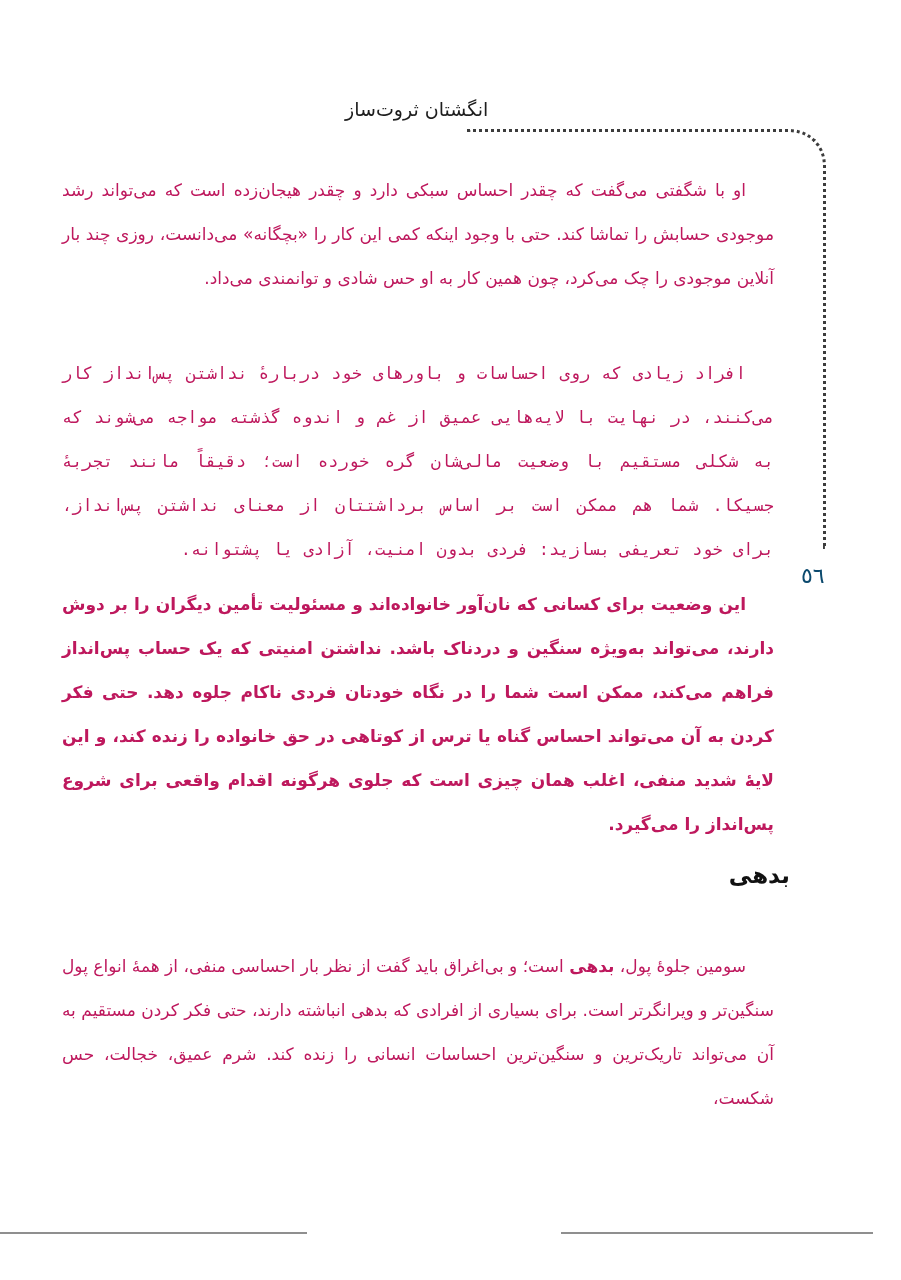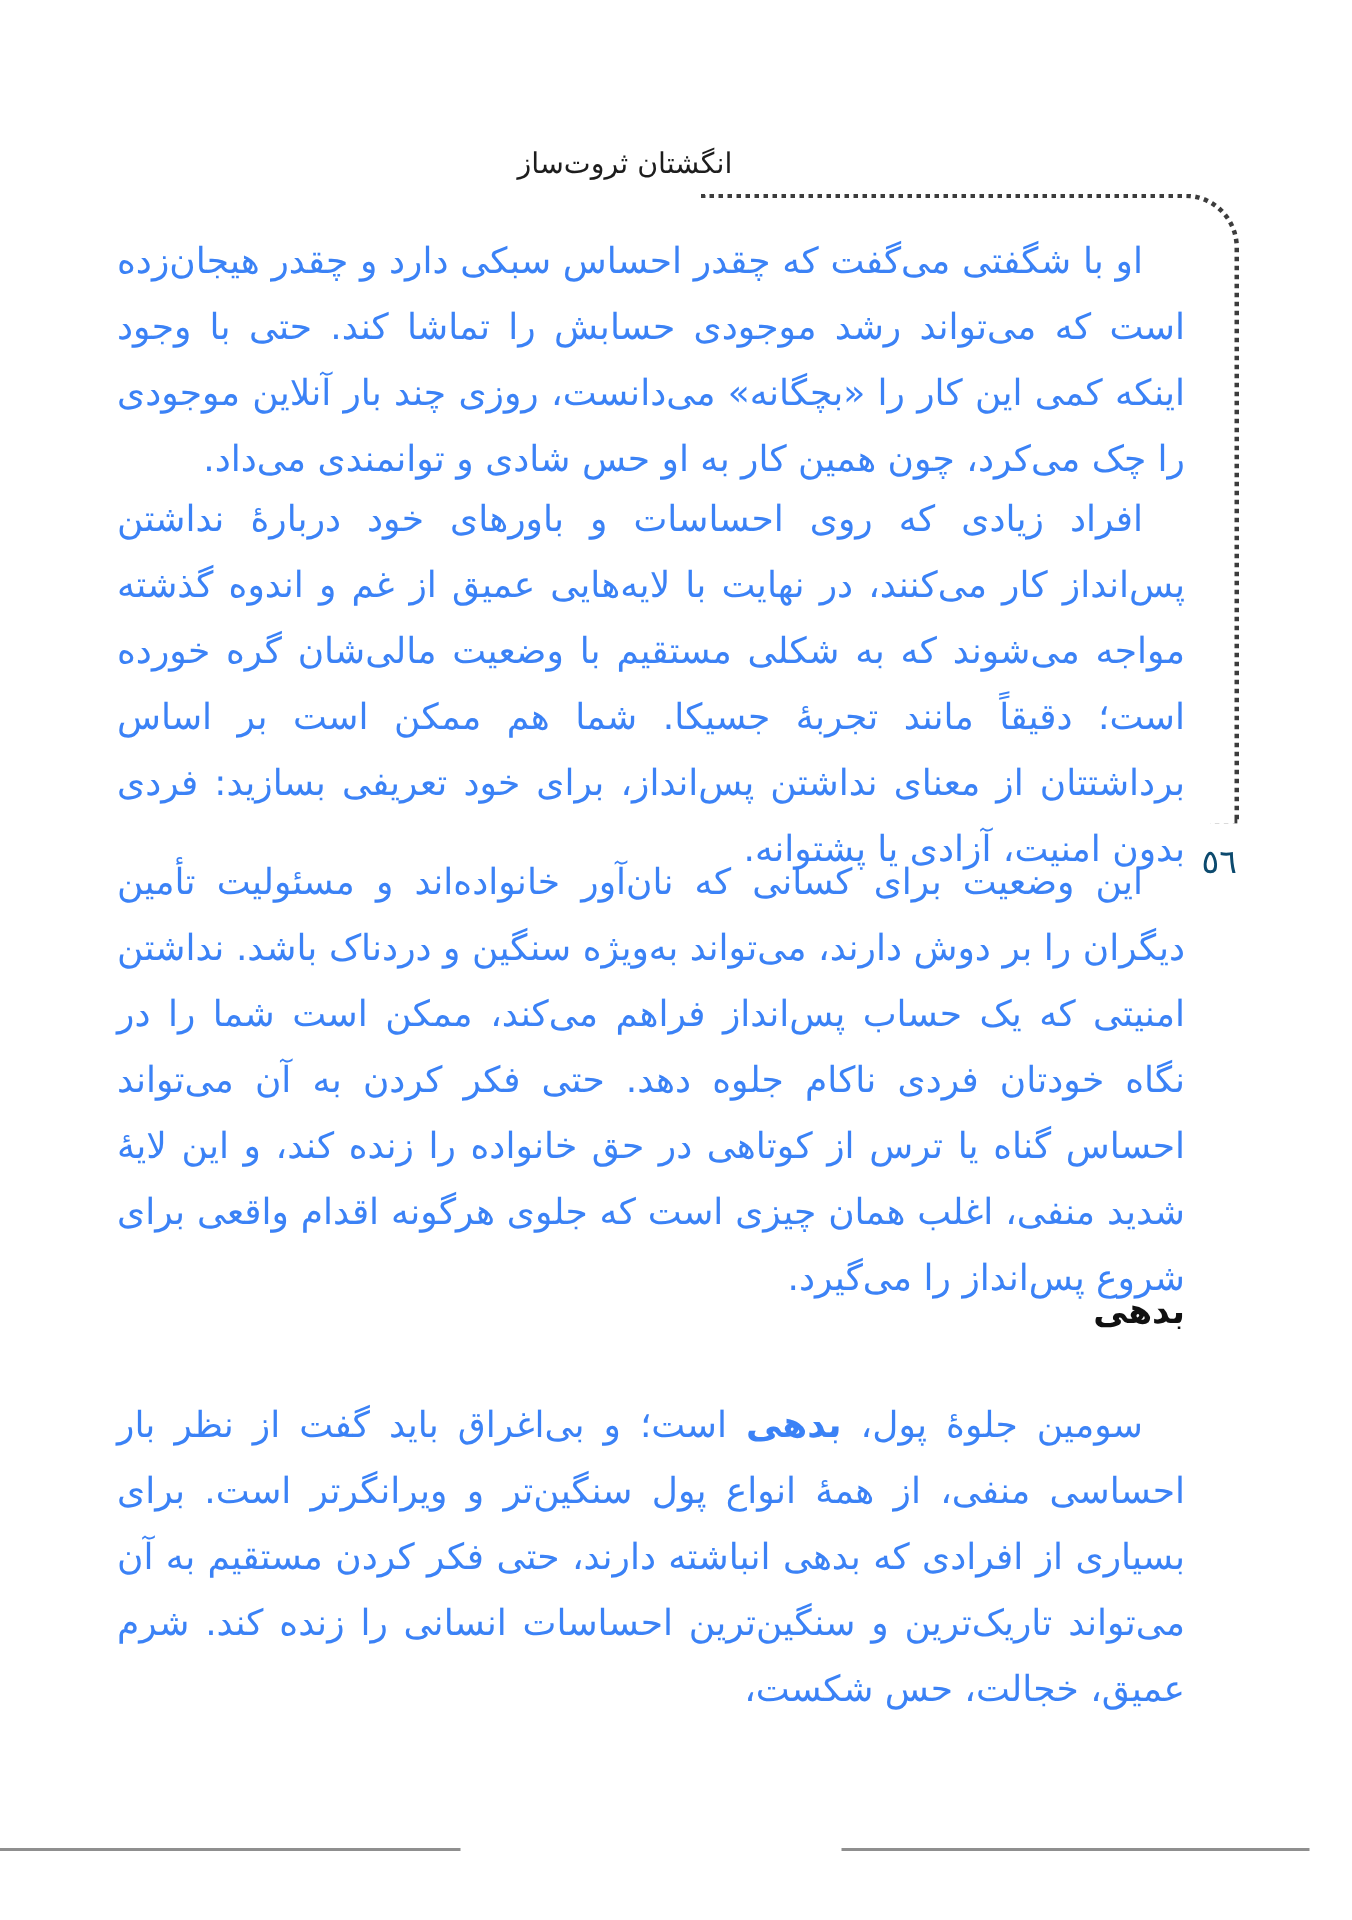--- a/index.html
+++ b/index.html
@@ -46,31 +46,31 @@
     position: absolute;
     left: 78px;
     top: 0;
     width: 712px;
     direction: rtl;
   }
   .para {
     position: absolute;
     right: 0;
     width: 712px;
-    margin: 0;
-    font-size: 24px;
+    margin: 16px;
+    font-size: 17px;
     line-height: 44px;
     text-align: justify;
     text-indent: 28px;
     direction: rtl;
-    color: #3b82f6;
+    color: #be185d;
   }
   .p1 { top: 152px; }
-  .p2 { top: 324px; }
-  .p3 { top: 566px; }
+  .p2 { top: 337px; font-family: Liberation Mono, monospace; }
+  .p3 { top: 566px; font-weight: bold; }
   .p4 { top: 928px; }
   .section-heading {
     position: absolute;
     top: 862px;
     right: 0;
     margin: 0;
     font-size: 23px;
     font-weight: bold;
     direction: rtl;
     color: #111111;

